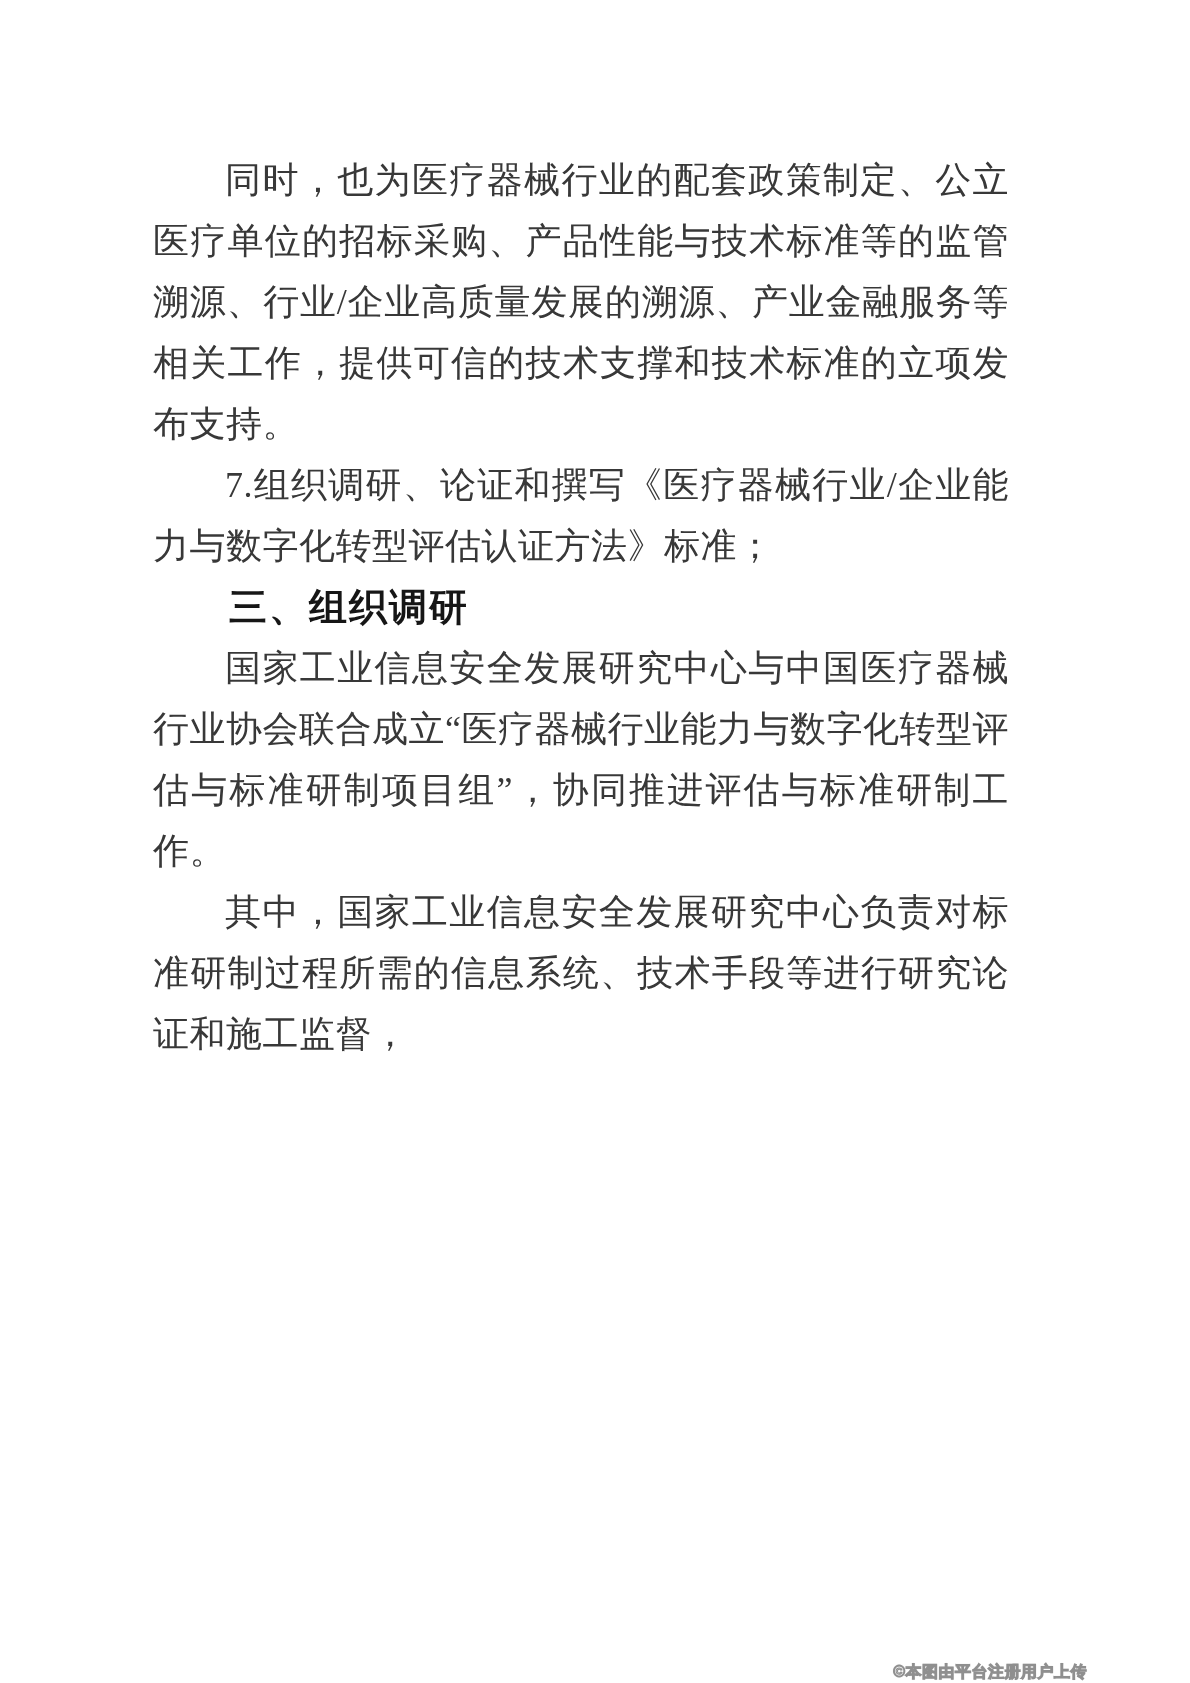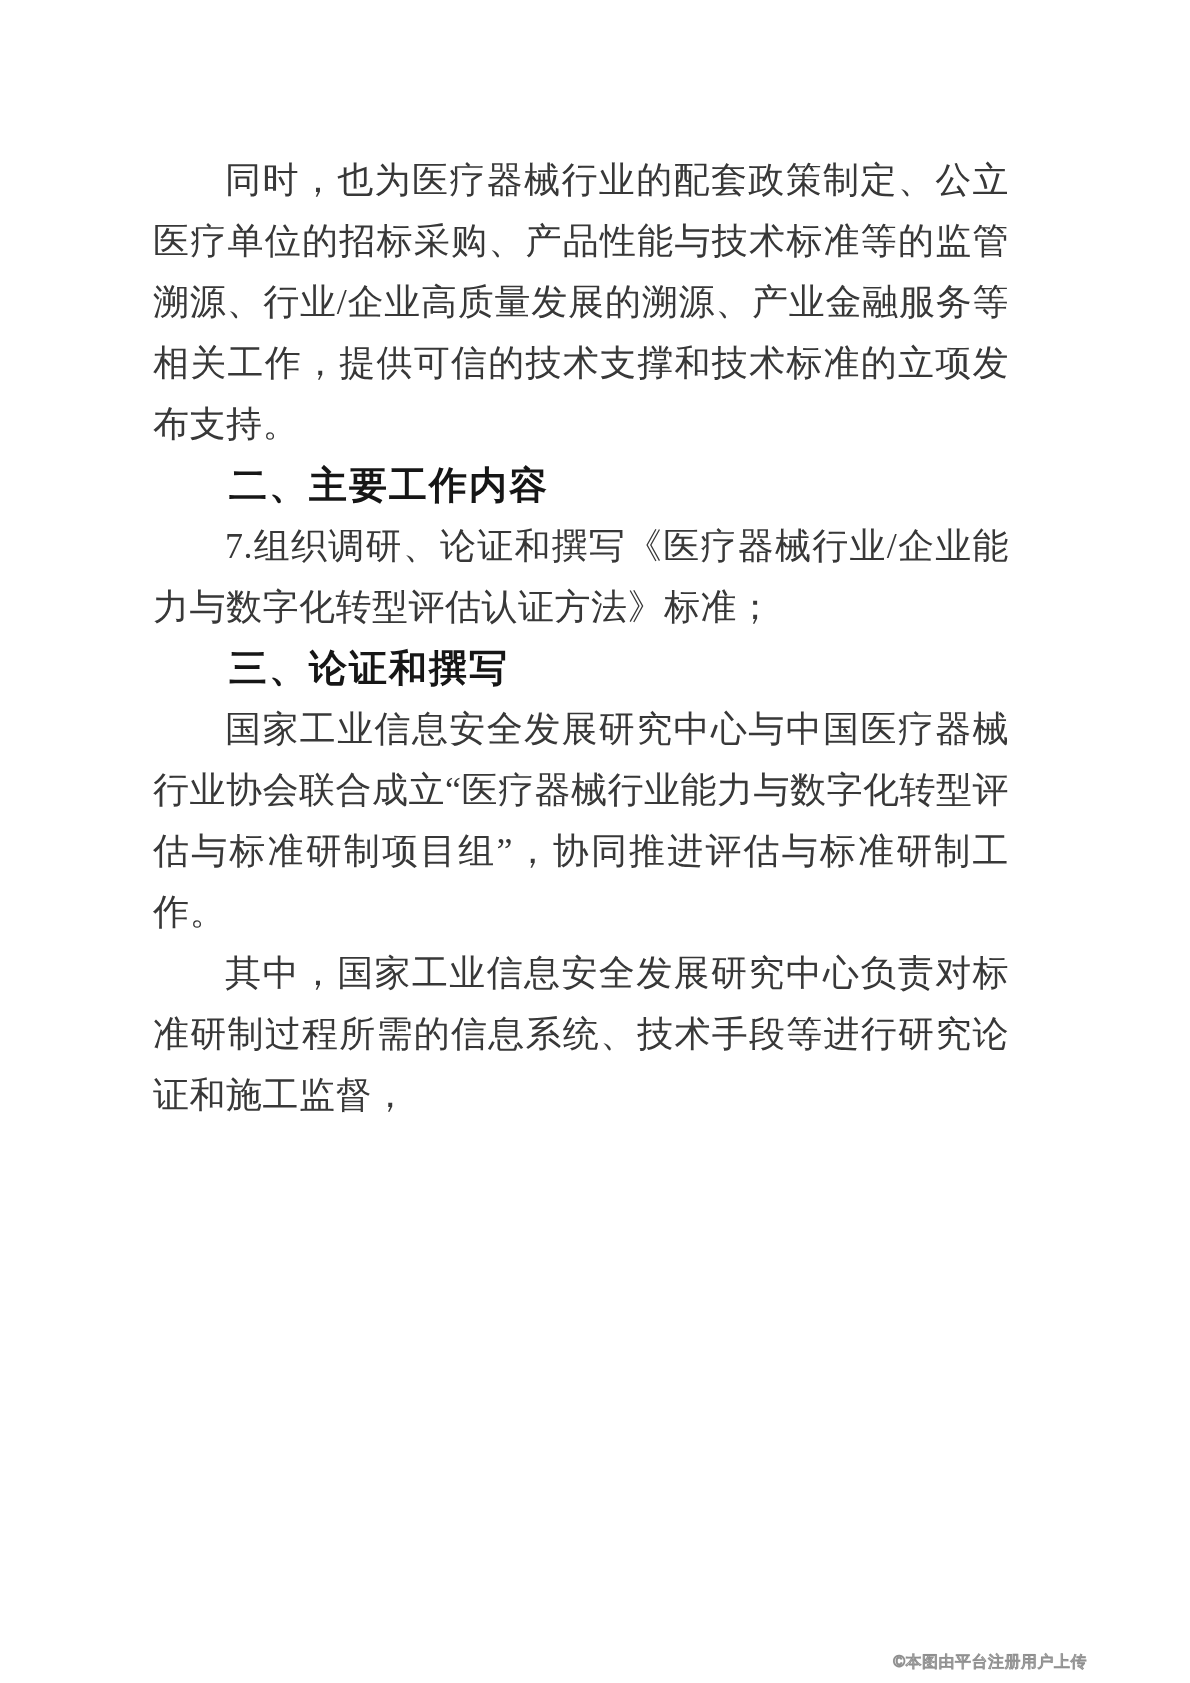--- a/index.html
+++ b/index.html
@@ -37,48 +37,47 @@
     line-height: 61px;
     font-weight: 700;
     color: #161616;
     text-indent: 2em;
     font-family: "Liberation Sans", "DejaVu Sans", sans-serif;
     letter-spacing: 2px;
   }
   .watermark {
     position: absolute;
     right: 3px;
-    bottom: 10px;
+    bottom: 0;
     font-size: 16px;
-    font-weight: 400;
+    font-weight: 700;
     font-family: "Liberation Sans", "DejaVu Sans", sans-serif;
     color: #e6e6e6;
     -webkit-text-stroke: 1px #8f8f8f;
     text-shadow: 0 0 1px #9a9a9a;
     letter-spacing: 0.5px;
     white-space: nowrap;
   }
 </style>
 </head>
 <body>
 
 <div class="page">
   <div class="content">
 
     <p class="para">同时，也为医疗器械行业的配套政策制定、公立医疗单位的招标采购、产品性能与技术标准等的监管溯源、行业/企业高质量发展的溯源、产业金融服务等相关工作，提供可信的技术支撑和技术标准的立项发布支持。</p>
 
-    <h2 class="heading">二、主要工作内容</h2>
 
 
 
     <p class="para">7.组织调研、论证和撰写《医疗器械行业/企业能力与数字化转型评估认证方法》标准；</p>
 
 
 
-    <h2 class="heading">三、论证和撰写</h2>
+    <h2 class="heading">三、组织调研</h2>
 
     <p class="para">国家工业信息安全发展研究中心与中国医疗器械行业协会联合成立“医疗器械行业能力与数字化转型评估与标准研制项目组”，协同推进评估与标准研制工作。</p>
 
     <p class="para">其中，国家工业信息安全发展研究中心负责对标准研制过程所需的信息系统、技术手段等进行研究论证和施工监督，</p>
 
   </div>
 
   <div class="watermark">©本图由平台注册用户上传</div>
 </div>
 

